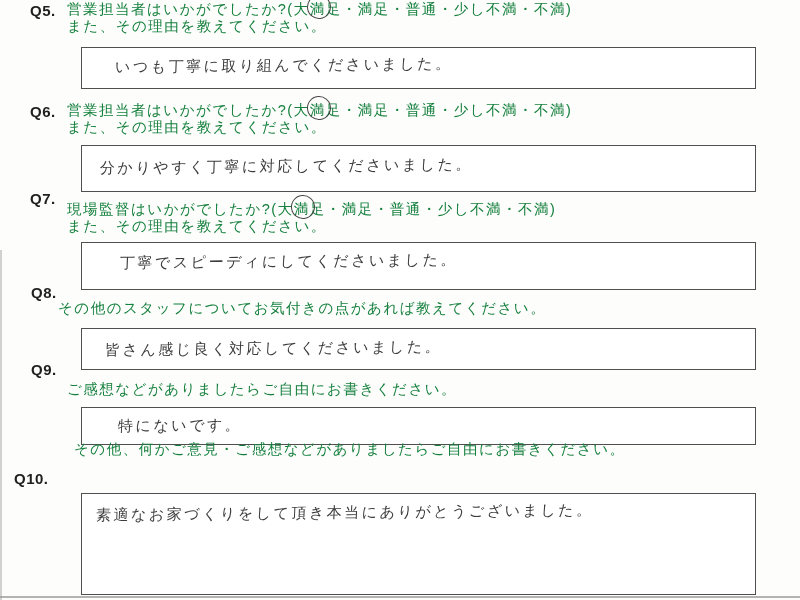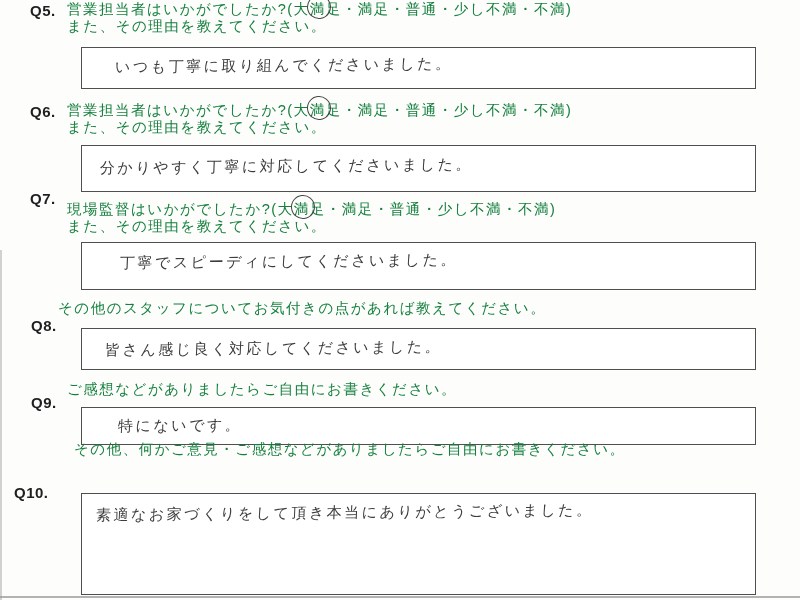--- a/index.html
+++ b/index.html
@@ -74,35 +74,35 @@
 
   <div>
     <span class="qnum" style="left:30px;top:190px">Q7.</span>
     <span class="qline" style="left:67px;top:202px"><span>現場監督はいかがでしたか?(大</span><span class="circled"><span>満</span></span><span>足・満足・普通・少し不満・不満)</span></span>
     <span class="qline" style="left:67px;top:219px">また、その理由を教えてください。</span>
     <div class="abox" style="top:242px;height:48px"></div>
     <span class="hand" style="left:120px;top:254px">丁寧でスピーディにしてくださいました。</span>
   </div>
 
   <div>
-    <span class="qnum" style="left:31px;top:317px">Q8.</span>
+    <span class="qnum" style="left:31px;top:284px">Q8.</span>
     <span class="qline" style="left:58px;top:301px">その他のスタッフについてお気付きの点があれば教えてください。</span>
     <div class="abox" style="top:328px;height:42px"></div>
     <span class="hand" style="left:105px;top:341px">皆さん感じ良く対応してくださいました。</span>
   </div>
 
   <div>
-    <span class="qnum" style="left:31px;top:394px">Q9.</span>
+    <span class="qnum" style="left:31px;top:361px">Q9.</span>
     <span class="qline" style="left:67px;top:382px">ご感想などがありましたらご自由にお書きください。</span>
     <div class="abox" style="top:407px;height:38px"></div>
     <span class="hand" style="left:118px;top:417px">特にないです。</span>
   </div>
 
   <div>
-    <span class="qnum" style="left:14px;top:484px">Q10.</span>
+    <span class="qnum" style="left:14px;top:470px">Q10.</span>
     <span class="qline" style="left:74px;top:442px">その他、何かご意見・ご感想などがありましたらご自由にお書きください。</span>
     <div class="abox" style="top:493px;height:102px"></div>
     <span class="hand" style="left:96px;top:506px">素適なお家づくりをして頂き本当にありがとうございました。</span>
   </div>
 
   <div class="scan-edge-left"></div>
   <div class="scan-edge-bottom"></div>
 </div>
 
 </body></html>

